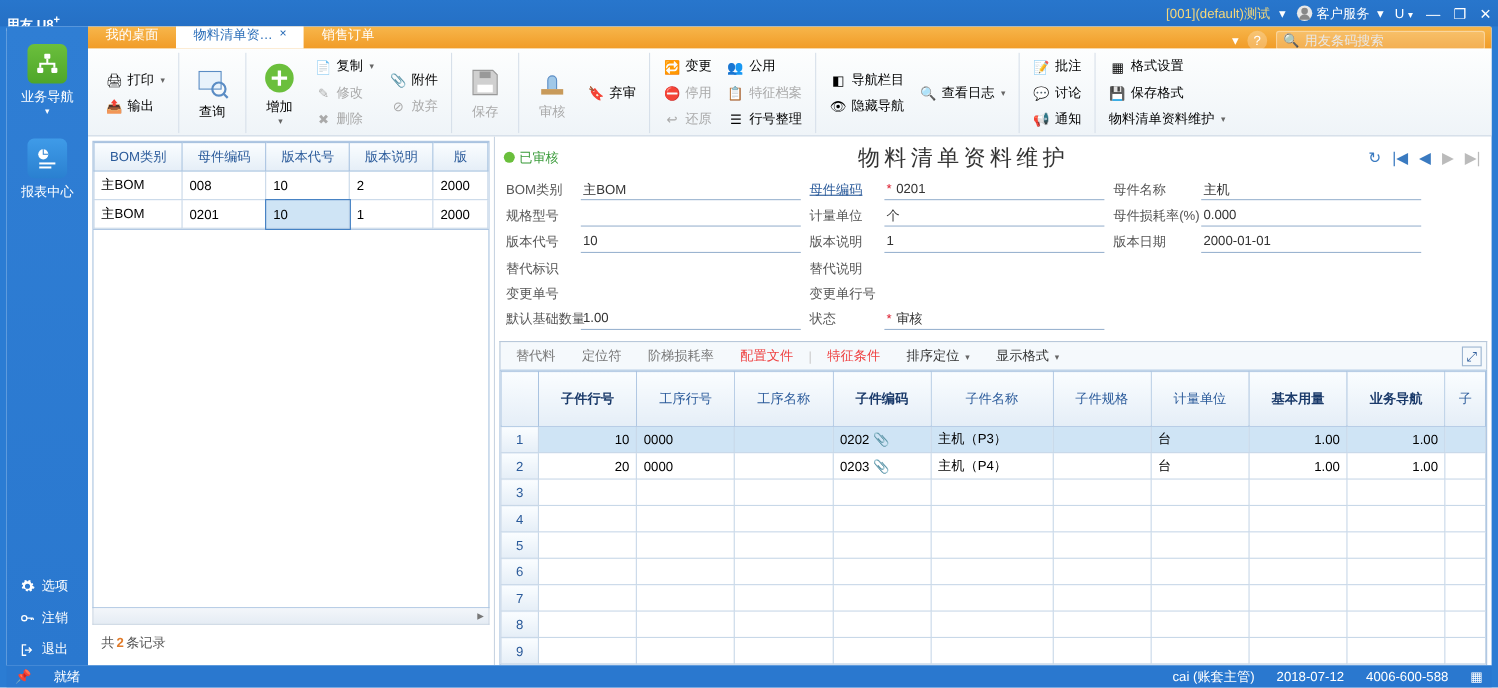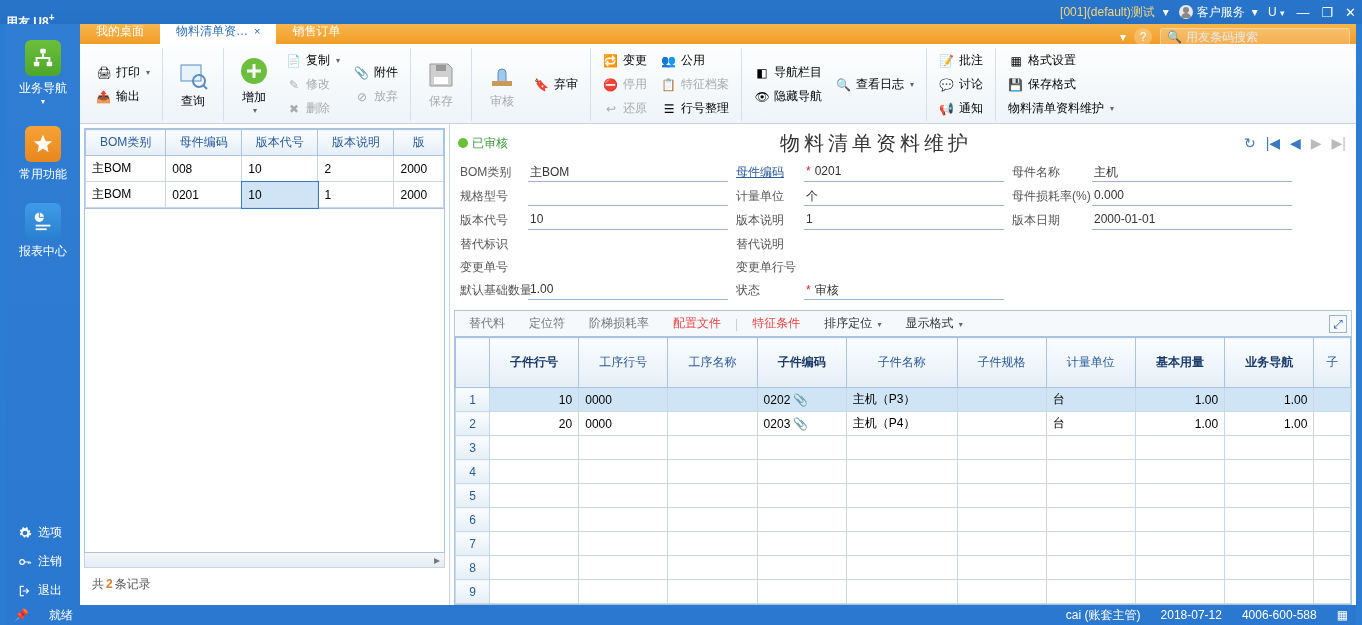--- a/index.html
+++ b/index.html
@@ -140,28 +140,20 @@
       <div class="side-icon green">
           <svg viewBox="0 0 24 24">
             <rect x="9" y="2" width="6" height="5" rx="1"></rect>
             <rect x="2" y="16" width="6" height="5" rx="1"></rect>
             <rect x="16" y="16" width="6" height="5" rx="1"></rect>
             <path d="M12 7v5M5 16v-4h14v4" stroke="#fff" stroke-width="2" fill="none"></path>
           </svg>
         </div>
       <span>业务导航</span>
         <span style="font-size:8px;">▾</span>
-    </div>
-    <div class="side-item">
-      <div class="side-icon orange">
-          <svg viewBox="0 0 24 24">
-            <path d="M12 2l3 7h7l-5.5 4.5L18 21l-6-4-6 4 1.5-7.5L2 9h7z"></path>
-          </svg>
-        </div>
-      <span>常用功能</span>
     </div>
     <div class="side-item">
       <div class="side-icon blue">
           <svg viewBox="0 0 24 24">
             <circle cx="8" cy="8" r="5" fill="#fff"></circle>
             <path d="M8 3v5h5" stroke="#2a80d0" fill="none"></path>
             <rect x="4" y="16" width="16" height="2" fill="#fff"></rect>
             <rect x="4" y="20" width="12" height="2" fill="#fff"></rect>
           </svg>
         </div>

